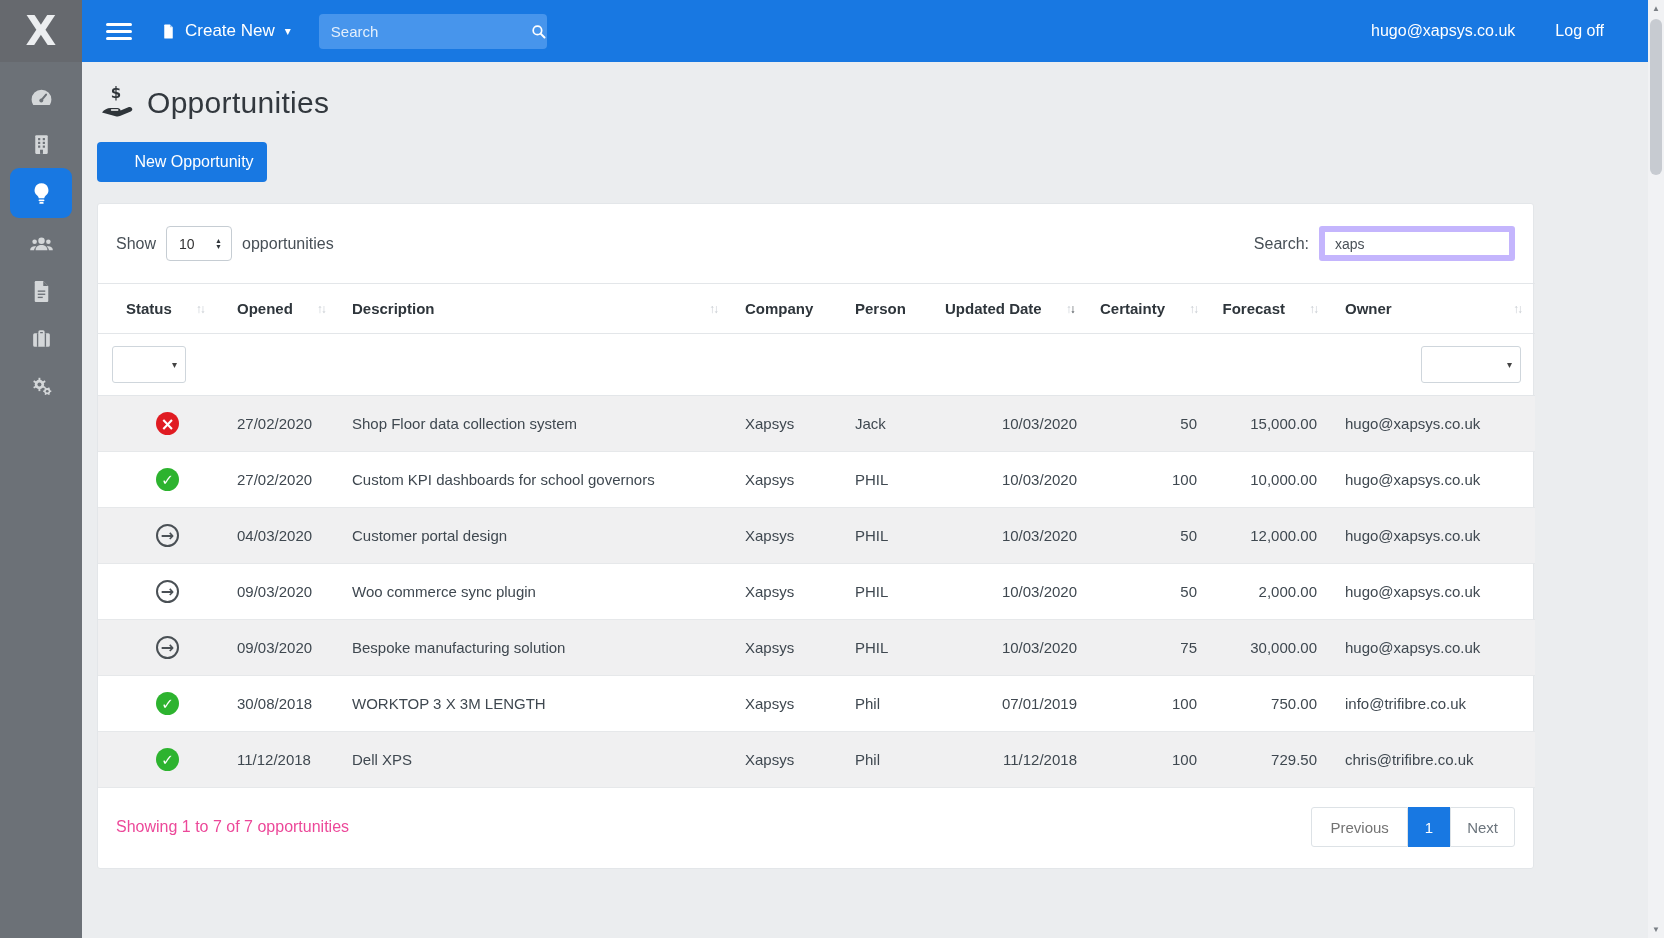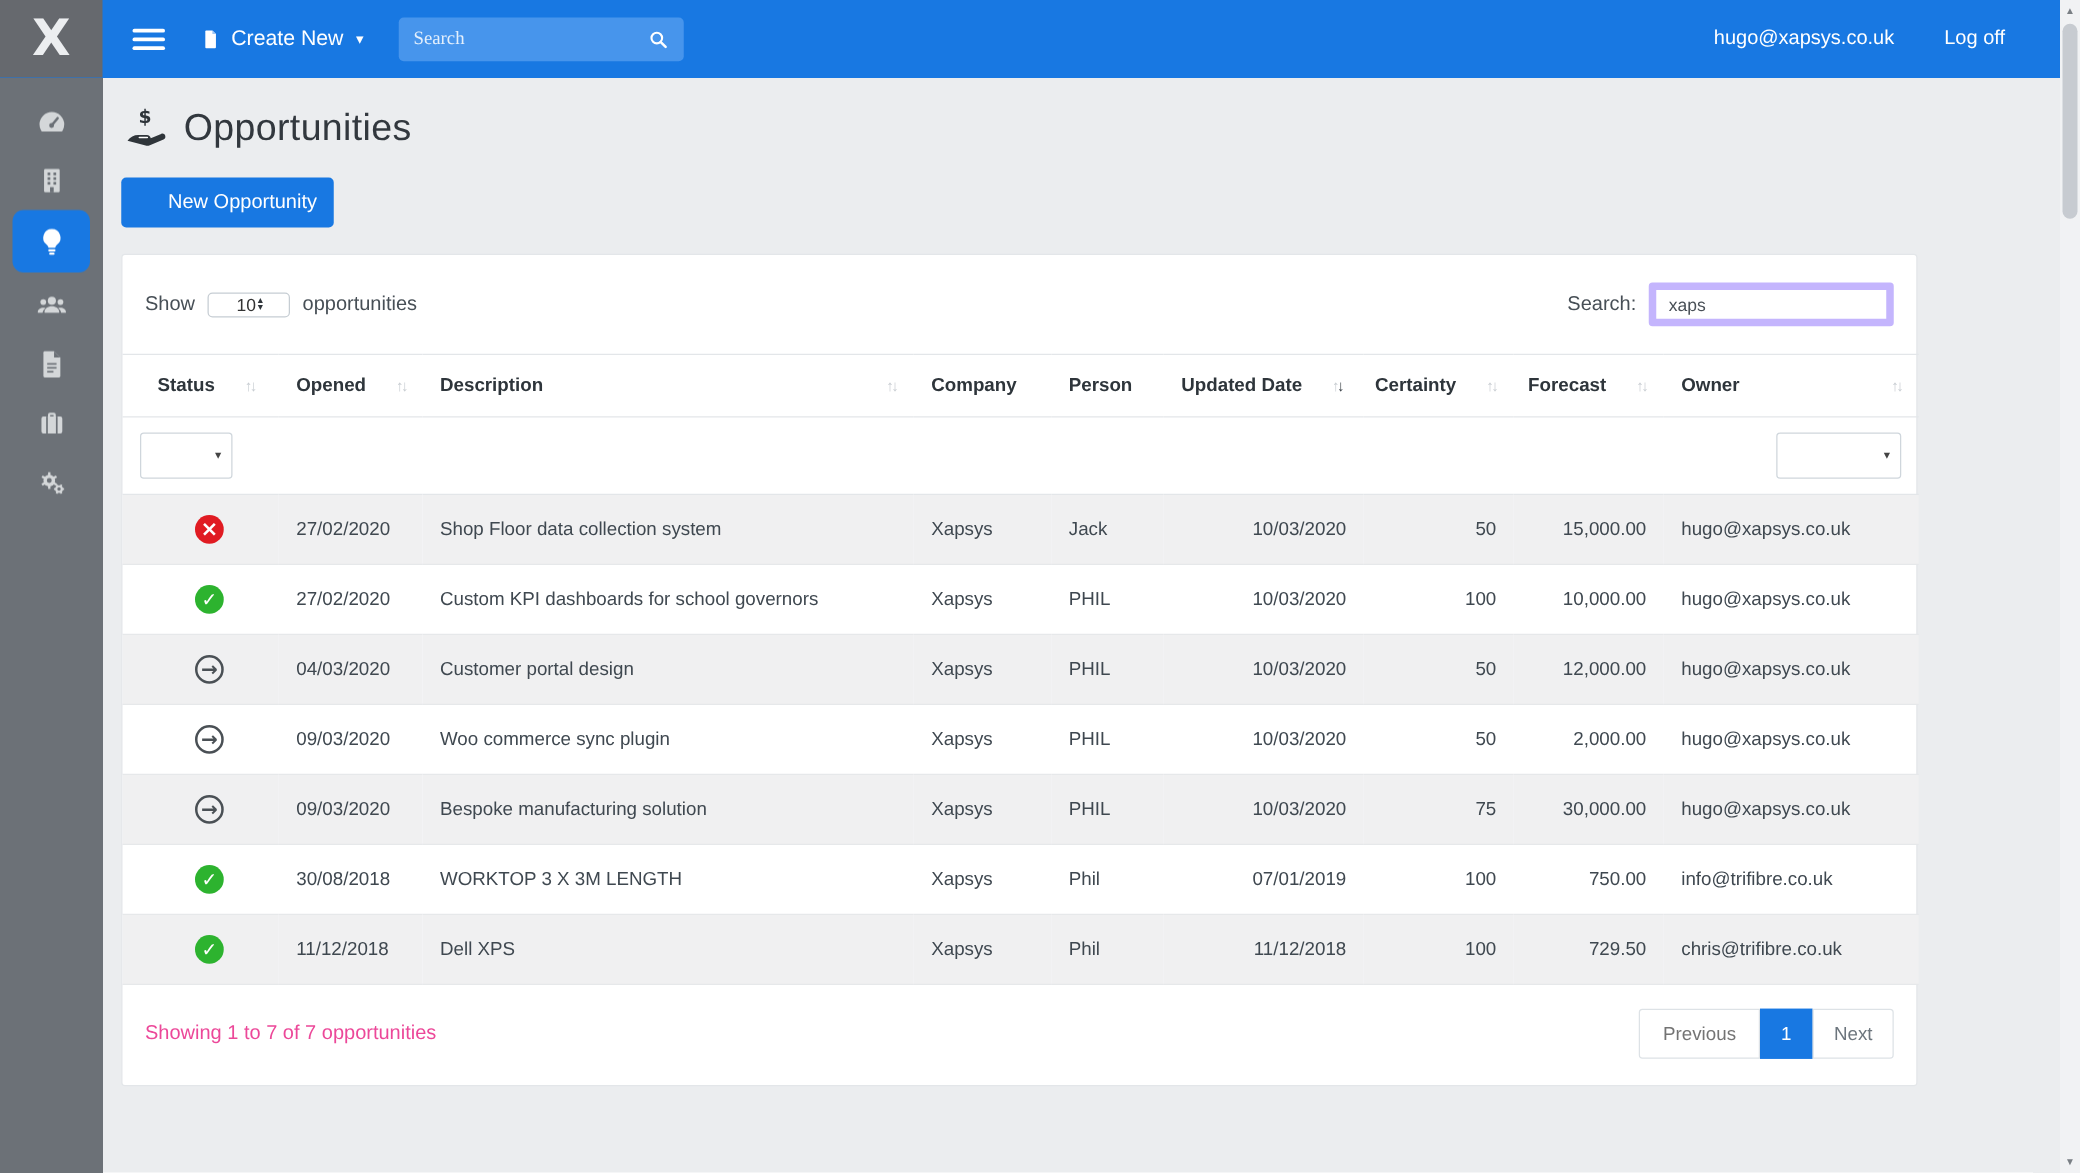--- a/index.html
+++ b/index.html
@@ -23,21 +23,21 @@
   .hamburger { width:26px; display:flex; flex-direction:column; gap:4px; cursor:pointer; }
   .hamburger i { display:block; height:3px; background:#fff; border-radius:2px; }
   .create-new { display:flex; align-items:center; gap:8px; color:#fff; font-size:17px; cursor:pointer; }
   .create-new .caret { font-size:12px; margin-left:2px; }
   .nav-search {
     width:228px; height:35px; background:#4795ec; border-radius:4px;
     display:flex; align-items:center; padding:0 12px;
   }
   .nav-search input {
     flex:1; background:transparent; border:none; outline:none;
-    color:#fff; font-size:15px; font-family:Liberation Serif, serif;
+    color:#fff; font-size:15px; font-family:Liberation Sans, sans-serif;
   }
   .nav-search input::placeholder { color:rgba(255,255,255,.85); }
   .nav-right { margin-left:auto; display:flex; align-items:center; gap:40px; padding-right:44px; color:#fff; font-size:16px; }
   .nav-right span { cursor:pointer; }
   
   .sidebar {
     position:fixed; left:0; top:62px; bottom:0; width:82px;
     background:var(--sidebar,#6c7177); z-index:4; padding-top:12px;
   }
   .side-item {
@@ -55,22 +55,22 @@
     background:var(--accent,#1878e2); color:#fff; font-size:16px; font-family:inherit; cursor:pointer;padding-left:24px;
   }
   .card {
     margin:21px 0 0 15px; width:1437px; background:#fff;
     border:1px solid #e3e6e9; border-radius:3px;
   }
   
   .controls { display:flex; align-items:center; justify-content:space-between; padding:22px 18px; }
   .show-group { display:flex; align-items:center; gap:10px; font-size:16px; color:#474f56; }
   .show-select {
-    width:66px; height:20px; border:1px solid #c6cdd3; border-radius:4px;
-    display:flex; align-items:center; justify-content:center; padding:0 9px 0 12px;
+    width:66px; height:35px; border:1px solid #c6cdd3; border-radius:4px;
+    display:flex; align-items:center; justify-content:space-between; padding:0 9px 0 12px;
     font-size:14px; color:#333; cursor:pointer; background:#fff;
   }
   .updown { display:flex; flex-direction:column; line-height:6px; font-size:7px; color:#2f353a; }
   .search-group { display:flex; align-items:center; gap:10px; font-size:16px; color:#474f56; }
   .search-group input {
     width:196px; height:35px; border:6px solid #c4b5fd; border-radius:3px;
     padding:0 10px; font-size:14px; color:#495057; font-family:inherit; outline:none;
   }
   
   table { width:100%; border-collapse:collapse; table-layout:fixed; font-size:15px; }

